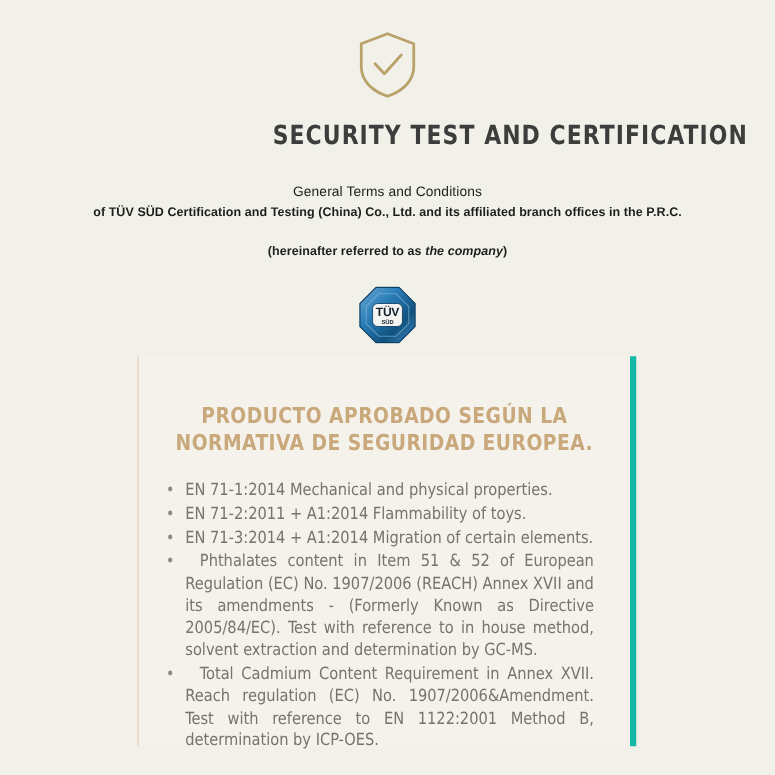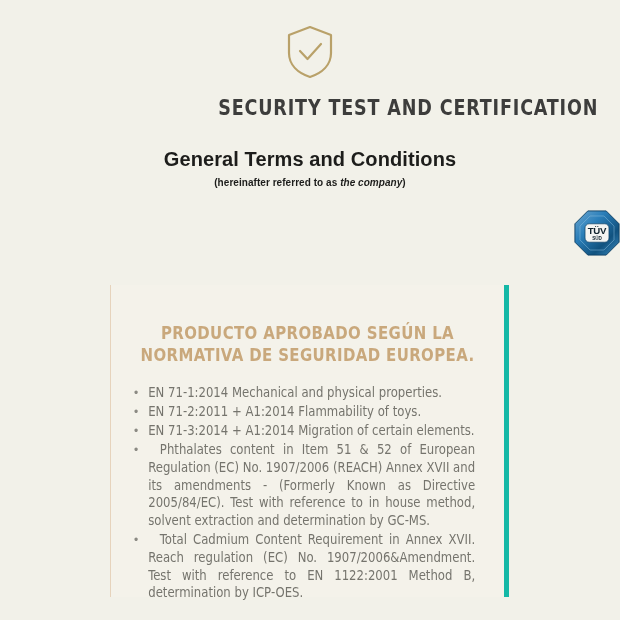--- a/index.html
+++ b/index.html
@@ -36,41 +36,41 @@
     transform: scaleX(0.93);
   }
 
   
   .terms-block {
     text-align: center;
     margin-top: 28px;
     color: #1d1d1b;
   }
   .terms-title {
-    font-size: 20px;
-    font-weight: 700;
+    font-size: 11px;
+    font-weight: 400;
     letter-spacing: 0.1px;
   }
   .terms-line {
     font-size: 10px;
     font-weight: 700;
     margin-top: 5px;
     letter-spacing: 0.05px;
   }
   .terms-line.second {
-    margin-top: 6px;
+    margin-top: 20px;
   }
   .terms-line .italic {
     font-style: italic;
   }
 
   
   .logo-wrap {
     margin-top: 22px;
-    text-align: right;
+    text-align: center;
     height: 50px;
   }
   .tuv-logo {
     display: inline-block;
     width: 46px;
     height: 46px;
   }
 
   
   .panel {
@@ -131,20 +131,21 @@
 <div class="header">
   <svg class="shield-icon" viewBox="0 0 52 56">
     <path d="M26 3 L47 11 L47 29 C47 41 38 49 26 53 C14 49 5 41 5 29 L5 11 Z" fill="none" stroke="#b9a169" stroke-width="2.2" stroke-linejoin="round"></path>
     <path d="M16 27 L23.5 35 L37 20" fill="none" stroke="#b9a169" stroke-width="2.2" stroke-linecap="round" stroke-linejoin="round"></path>
   </svg>
   <div class="page-title">SECURITY TEST AND CERTIFICATION</div>
 </div>
 
 <div class="terms-block">
   <div class="terms-title">General Terms and Conditions</div>
+  <div class="terms-line">of TÜV SÜD Certification and Testing (China) Co., Ltd. and its affiliated branch offices in the P.R.C.</div>
   <div class="terms-line second"><span>(hereinafter referred to as </span><span class="italic">the company</span><span>)</span></div>
 </div>
 
 <div class="logo-wrap">
   <svg class="tuv-logo" viewBox="0 0 100 100">
     <defs>
       <linearGradient id="octGrad" x1="0" y1="0" x2="1" y2="1">
         <stop offset="0%" stop-color="#6fa8d0"></stop>
         <stop offset="35%" stop-color="#2b7fba"></stop>
         <stop offset="70%" stop-color="#11527f"></stop>

